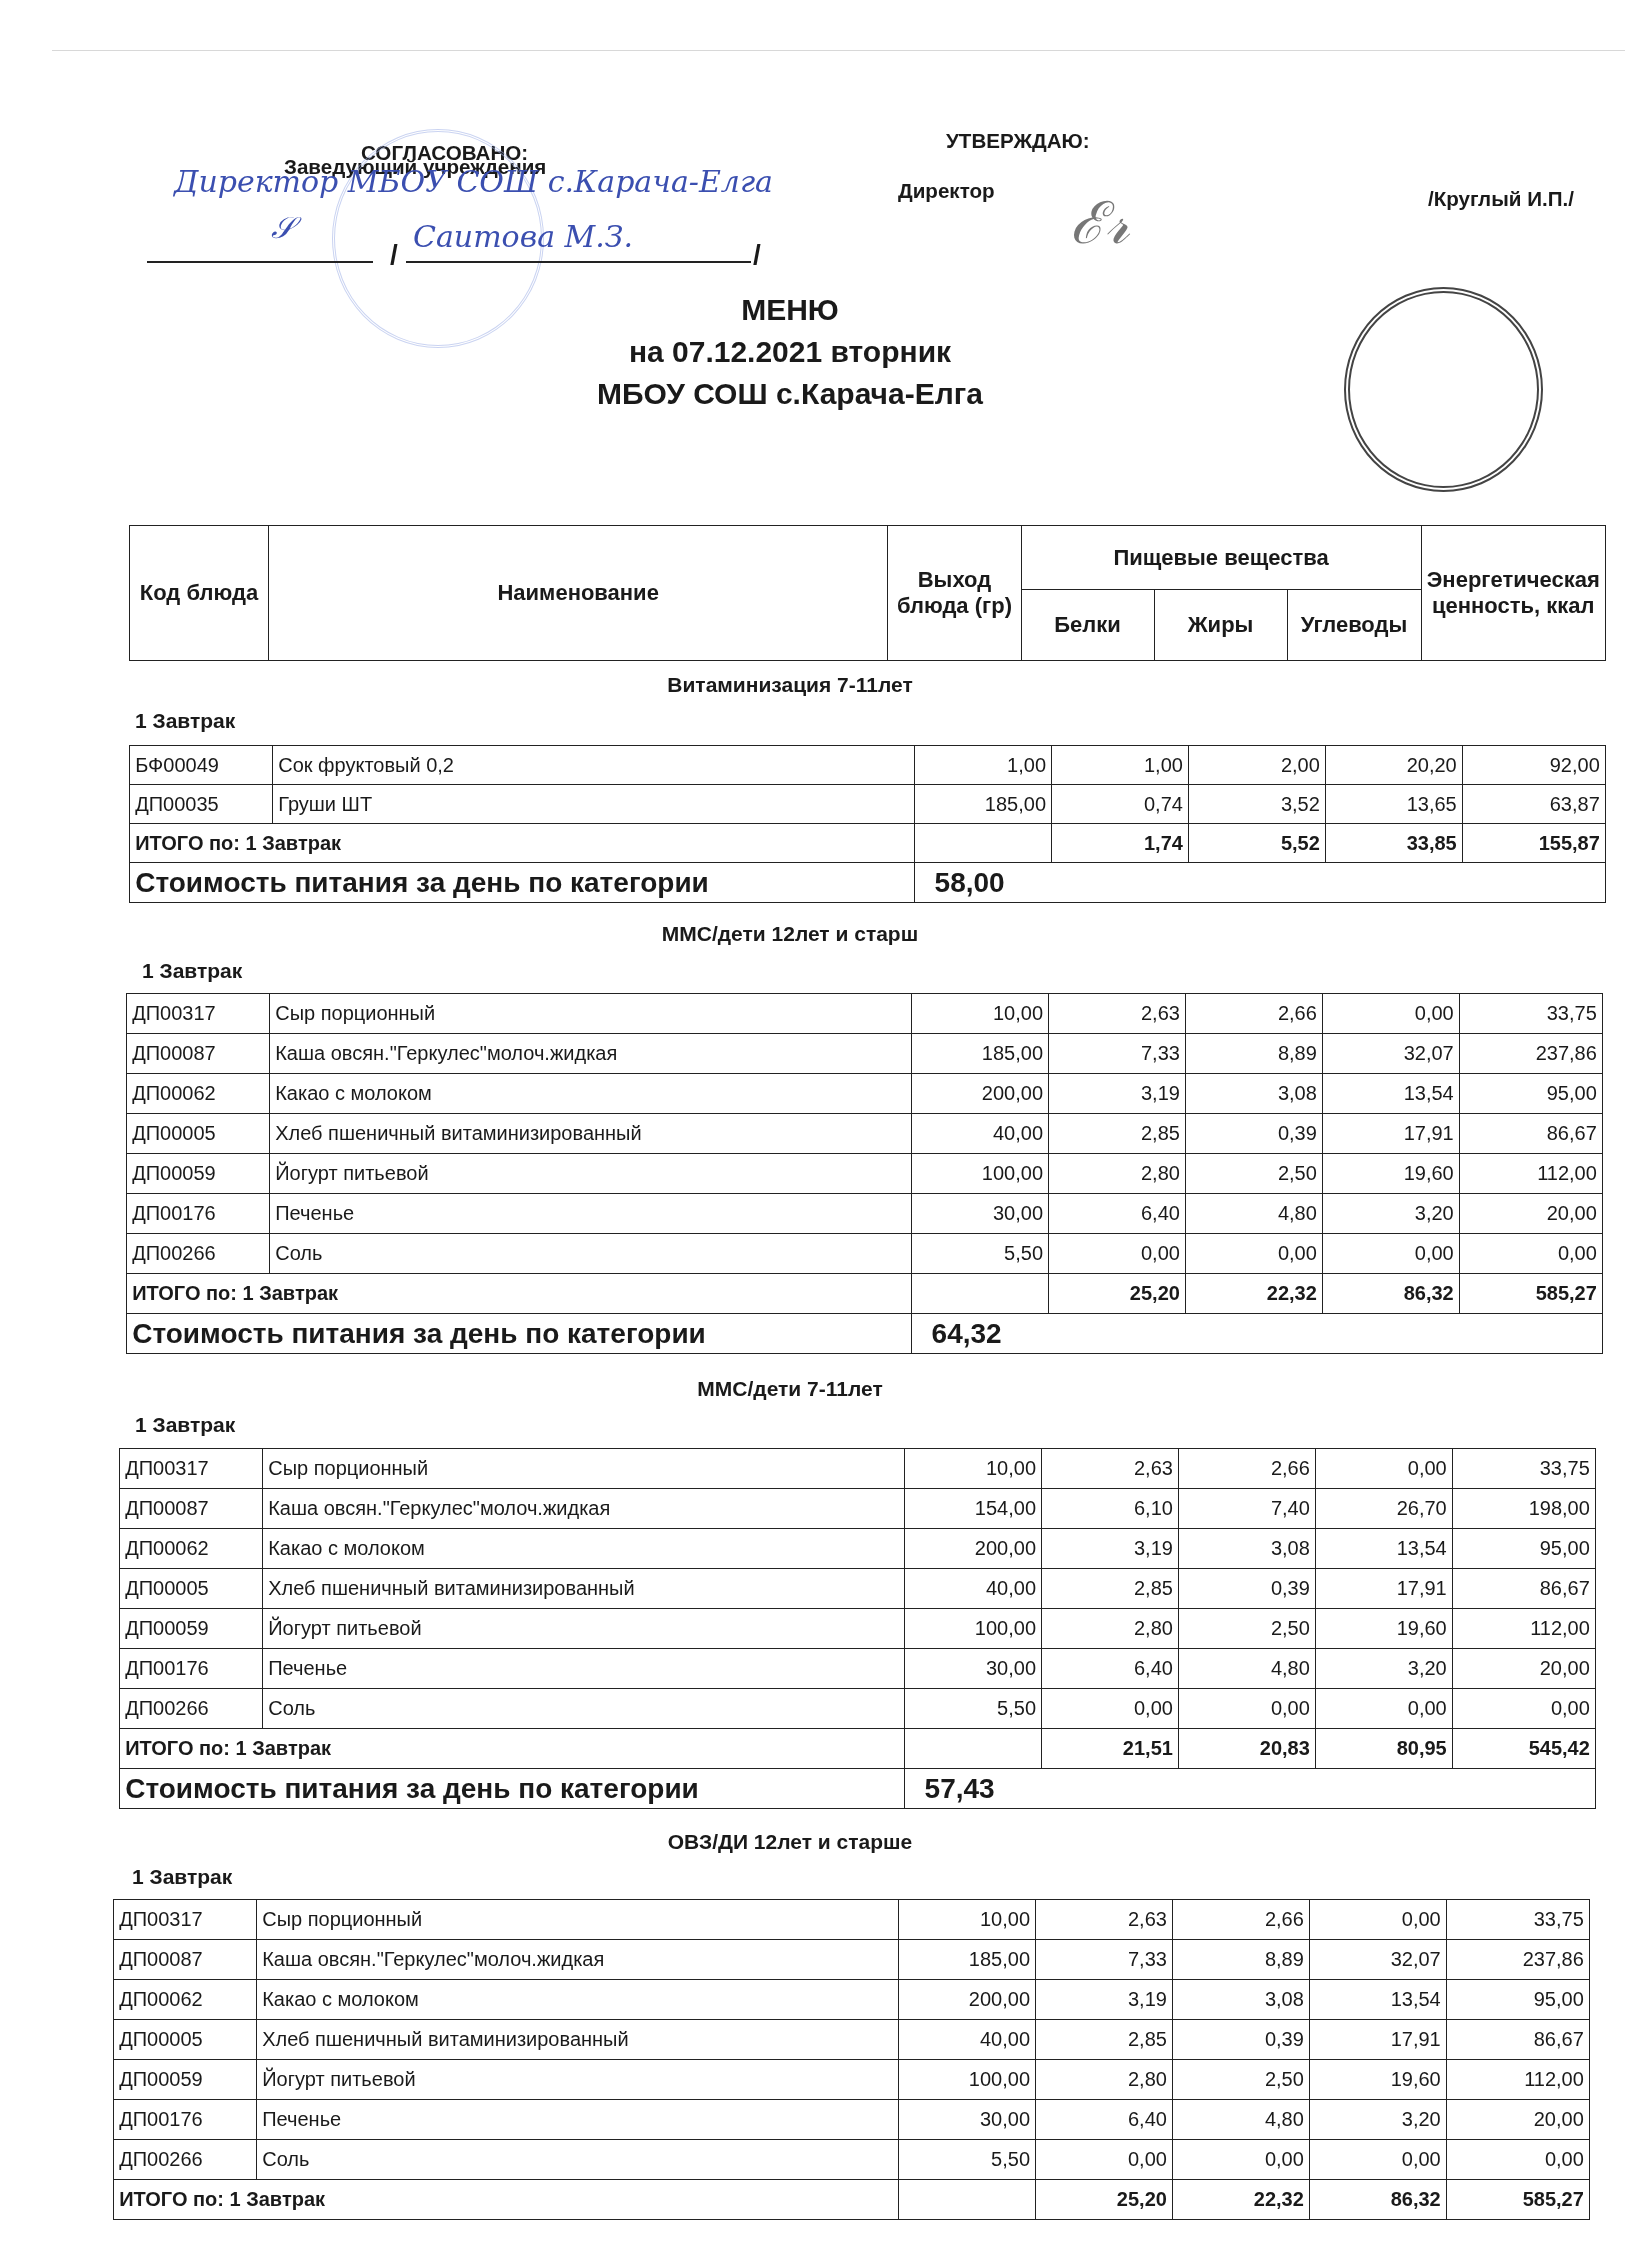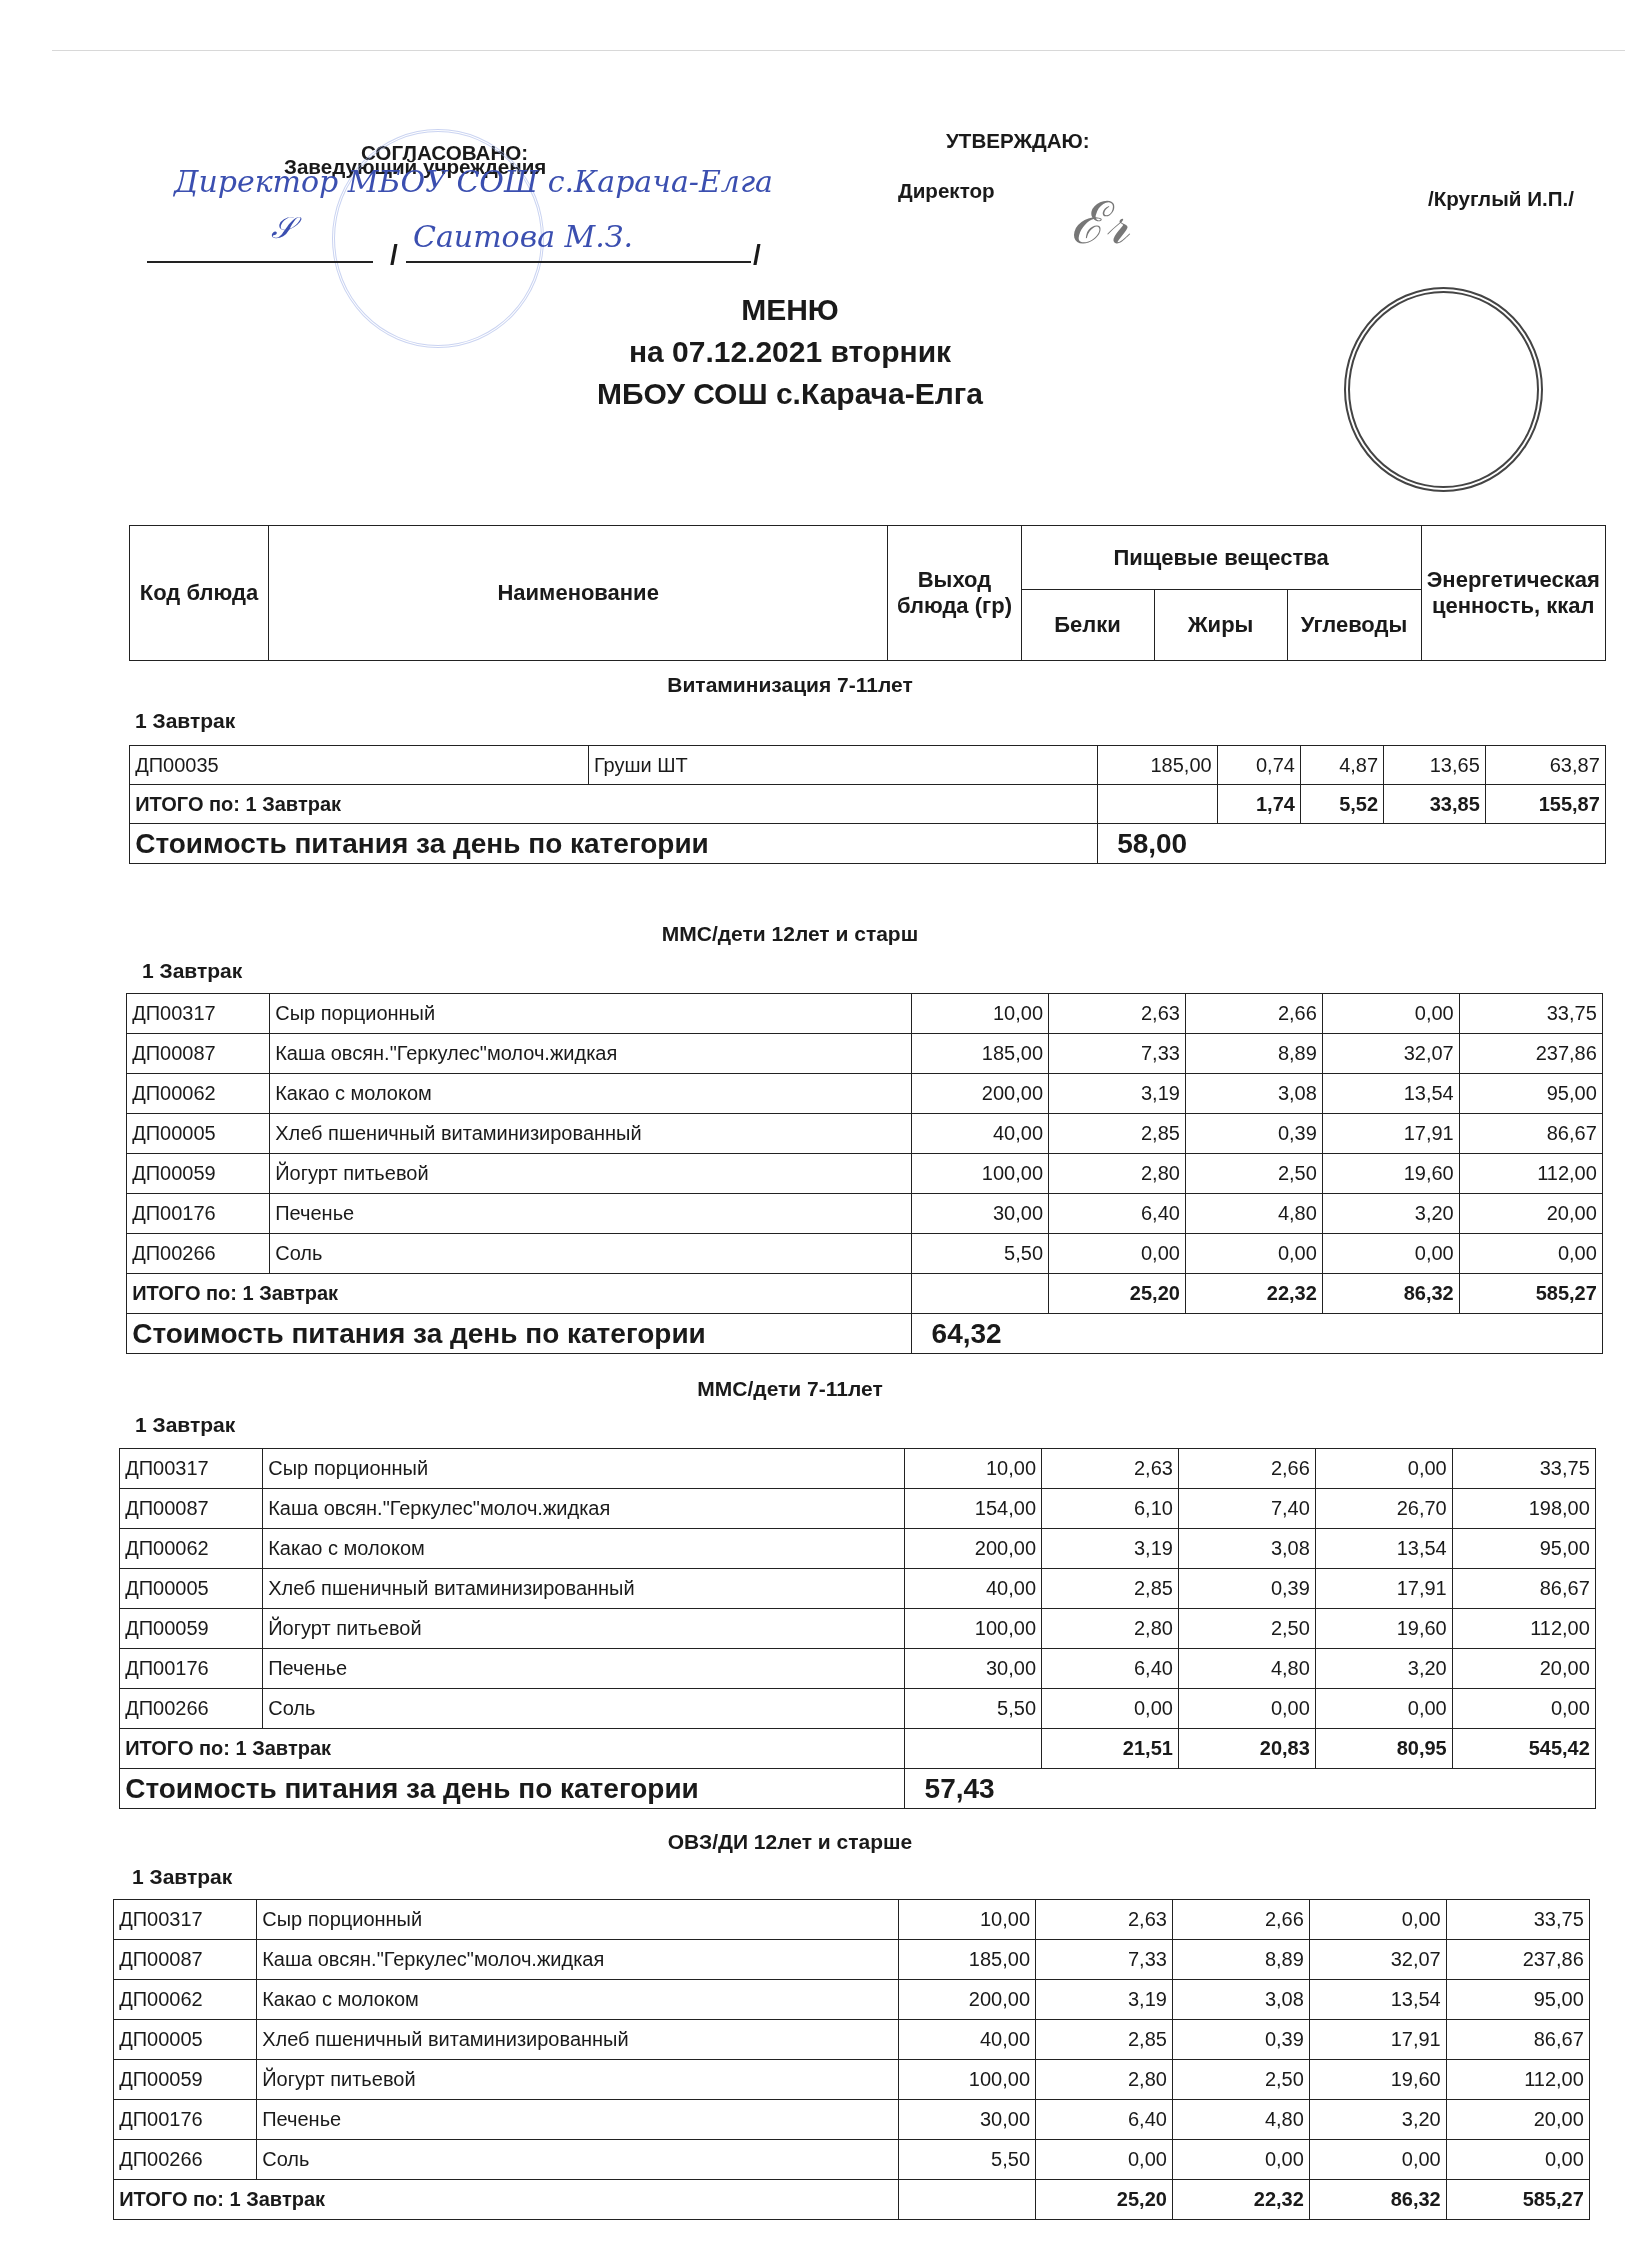--- a/index.html
+++ b/index.html
@@ -62,26 +62,35 @@
     <th style="width:123px;">Жиры</th>
     <th style="width:123px;">Углеводы</th>
   </tr>
 </tbody>
   </table>
 
 <div class="sec-title" style="top:673px;">Витаминизация 7-11лет</div>
 <div class="meal" style="left:135px;top:709px;">1 Завтрак</div>
 <table style="left:129px;top:745px;width:1477px;">
   <tbody>
+      <tr style="height:39px;">
+    <td style="width:129px;">БФ00049</td>
+    <td style="width:619px;">Сок фруктовый 0,2</td>
+    <td class="num" style="width:123px;">1,00</td>
+    <td class="num" style="width:123px;">1,00</td>
+    <td class="num" style="width:123px;">2,00</td>
+    <td class="num" style="width:123px;">20,20</td>
+    <td class="num" style="width:129px;">92,00</td>
+  </tr>
   <tr style="height:39px;">
     <td>ДП00035</td>
     <td>Груши ШТ</td>
     <td class="num">185,00</td>
     <td class="num">0,74</td>
-    <td class="num">4,87</td>
+    <td class="num">3,52</td>
     <td class="num">13,65</td>
     <td class="num">63,87</td>
   </tr>
   <tr class="total" style="height:39px;">
     <td colspan="2">ИТОГО по: 1 Завтрак</td>
     <td></td>
     <td class="num">1,74</td>
     <td class="num">5,52</td>
     <td class="num">33,85</td>
     <td class="num">155,87</td>

